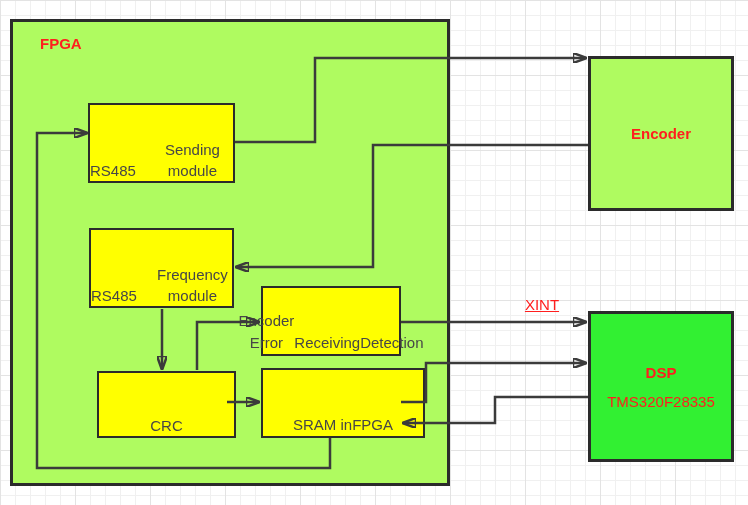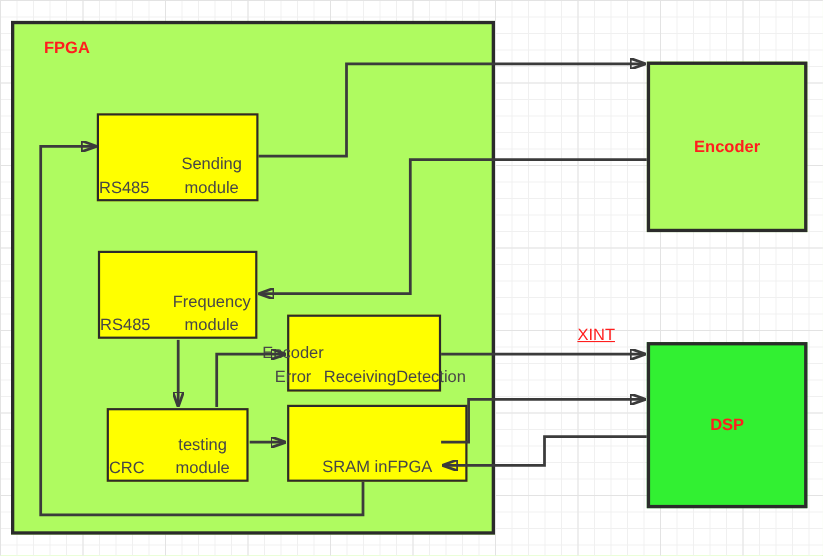--- a/index.html
+++ b/index.html
@@ -30,21 +30,21 @@
     color:var(--red-label); font-weight:bold; font-size:15px;
   }
   .module{
     background:var(--module-fill); border:2.5px solid var(--box-border);
     display:flex; flex-direction:row; align-items:flex-end; justify-content:center;
     text-align:center; color:var(--module-text); font-size:15px; line-height:21px;
   }
   .m-send   {left:88px;  top:103px; width:147px; height:80px; gap:16px;}
   .m-recv   {left:89px;  top:228px; width:145px; height:80px; gap:16px;}
   .m-errdet {left:261px; top:286px; width:140px; height:70px; line-height:22px;}
-  .m-crc    {left:97px;  top:371px; width:129px; height:67px; gap:13px;}
+  .m-crc    {left:97px;  top:371px; width:139px; height:67px; gap:13px;}
   .m-sram   {left:261px; top:368px; width:164px; height:70px; line-height:22px;}
   .chip{
     border:3px solid var(--box-border);
     display:flex; flex-direction:column; align-items:center; justify-content:center;
     text-align:center; color:var(--red-label); font-size:15px;margin-top:24px;
   }
   .c-encoder{left:588px; top:32px;  width:146px; height:155px; background:var(--encoder-fill); font-weight:bold;}
   .c-dsp    {left:588px; top:287px; width:146px; height:151px; background:var(--dsp-fill); gap:12px;}
   .c-dsp .title{font-weight:bold;}
   .wires{position:absolute; left:0; top:0; width:748px; height:505px; z-index:5; pointer-events:none;}
@@ -74,34 +74,34 @@
   </div>
 
   <div class="node module m-errdet">
     <span>Encoder Error</span>
     <span>Receiving</span>
     <span>Detection</span>
   </div>
 
   <div class="node module m-crc">
     <span>CRC</span>
-    <span>testing module</span>
   </div>
 
   <div class="node module m-sram">
     <span>SRAM in</span>
     <span>FPGA</span>
   </div>
 
   <div class="node chip c-encoder">
     <span>Encoder</span>
   </div>
 
   <div class="node chip c-dsp">
     <span class="title">DSP</span>
+    <span>TMS320F28335</span>
   </div>
 
   <span class="signal-label">XINT</span>
 
   <svg class="wires" viewBox="0 0 748 505" xmlns="http://www.w3.org/2000/svg">
     <defs>
       <marker id="arrow" markerUnits="userSpaceOnUse" markerWidth="14" markerHeight="10" refX="13" refY="5" orient="auto">
         <path d="M0,0 L14,5 L0,10 Z" fill="#3B3B3B" stroke="none"></path>
       </marker>
     </defs>

